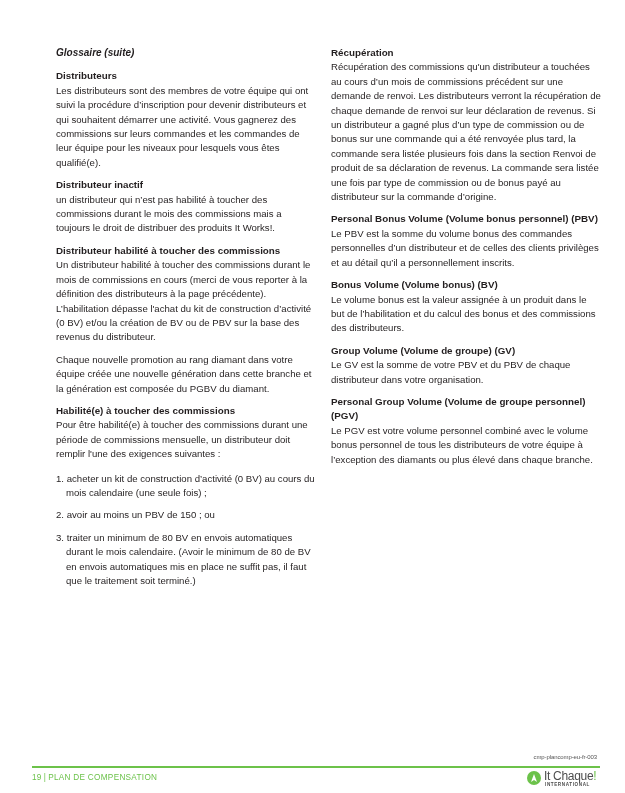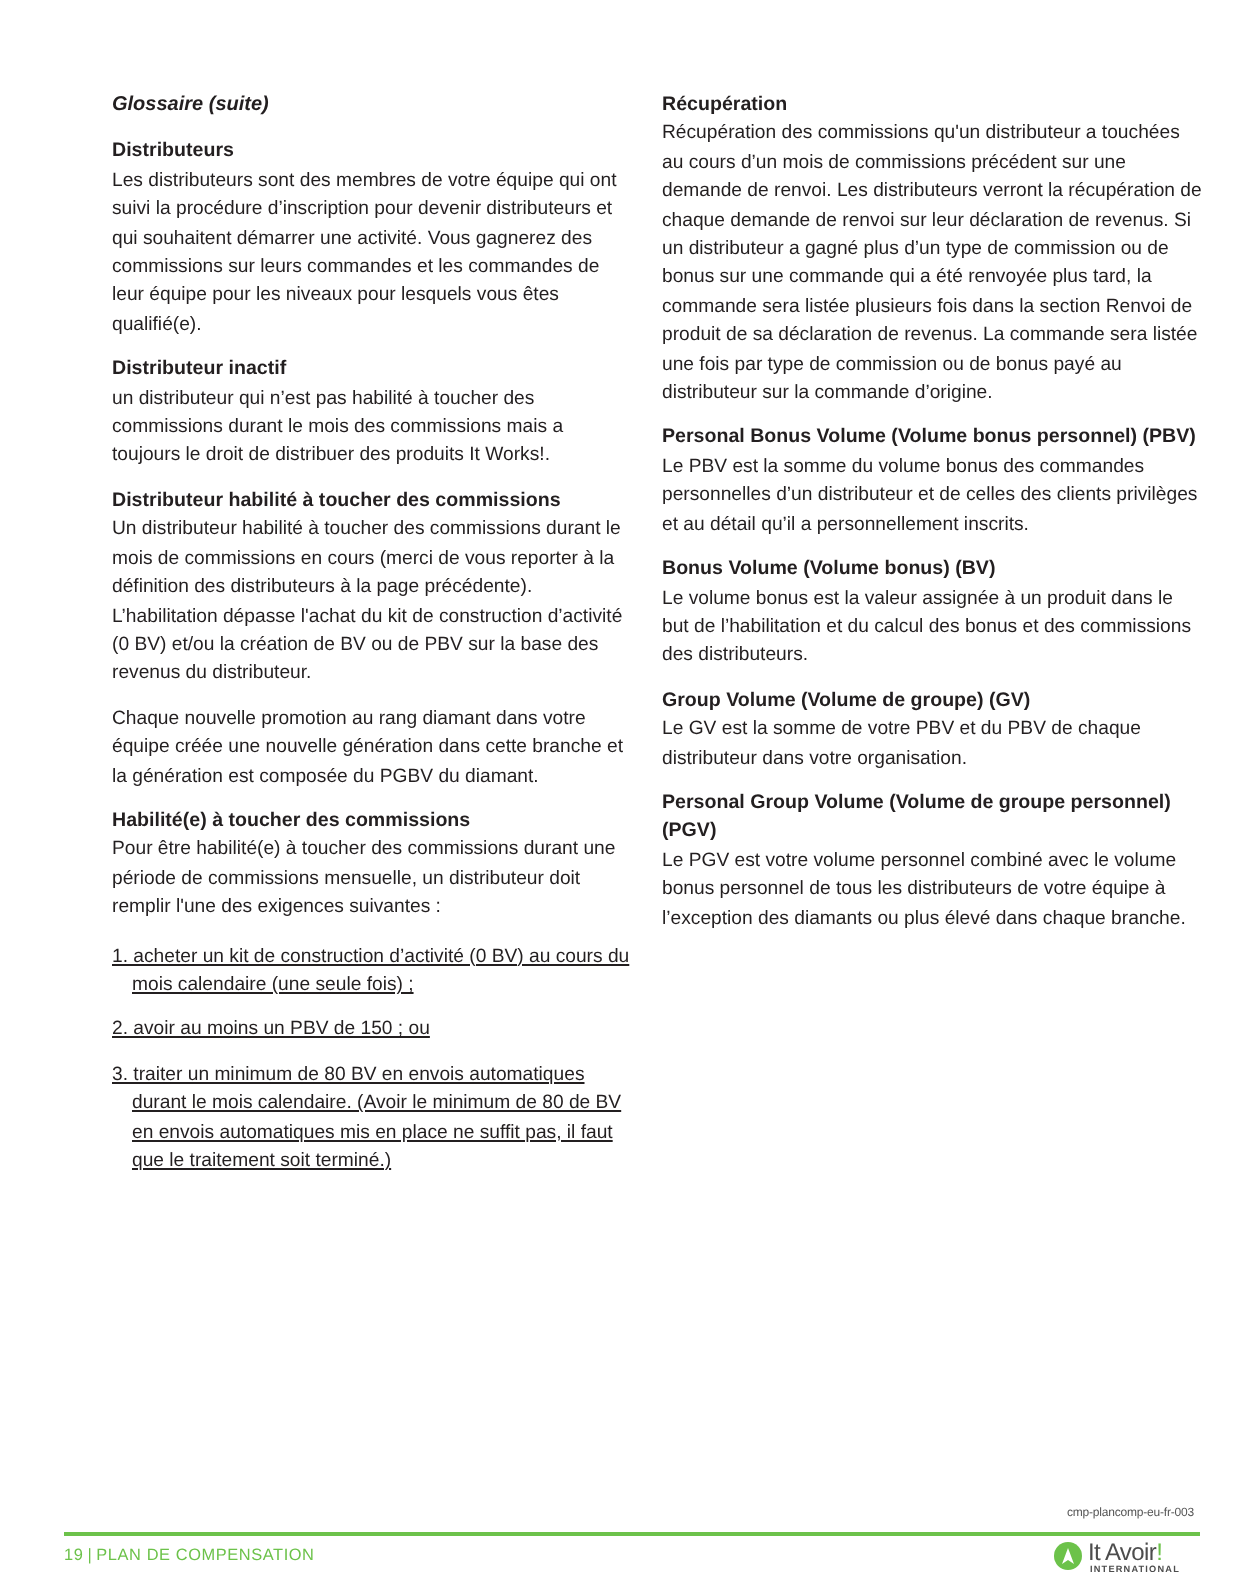--- a/index.html
+++ b/index.html
@@ -5,21 +5,21 @@
   html, body { margin: 0; padding: 0; background: #ffffff; }
   body { width: 625px; height: 793px; position: relative; overflow: hidden;
          font-family: "Liberation Sans", "DejaVu Sans", sans-serif; color: #231f20; }
   .col { position: absolute; top: 46px; font-size: 9.6px; line-height: 14.4px; }
   .col-left { left: 56px; width: 262px; }
   .col-right { left: 331px; width: 270px; }
   .glossary-title { font-weight: bold; font-style: italic; font-size: 10px; margin: 0 0 9px 0; }
   .entry { margin: 0 0 8px 0; }
   .term { font-weight: bold; font-size: 9.8px; margin: 0; }
   .def { margin: 0; }
-  .req-list { list-style: none; margin: 10px 0 0 0; padding: 0; text-decoration: underline; }
+  .req-list { list-style: none; margin: 10px 0 0 0; padding: 0; }
   .req-list li { margin: 0 0 8px 0; padding-left: 10px; text-indent: -10px; }
   .footer-rule { position: absolute; left: 32px; top: 766px; width: 568px; height: 1.5px; background: #6cc24a; }
   .footer-doc-code { position: absolute; right: 28px; top: 754px; font-size: 6px; color: #555; letter-spacing: -0.1px; }
   .footer-page { position: absolute; left: 32px; top: 773px; font-size: 8.2px; color: #6cc24a; letter-spacing: 0.3px; }
   .footer-page .sep { color: #6cc24a; margin: 0 2px; }
   .logo { position: absolute; left: 527px; top: 770px; width: 72px; height: 18px; }
   .logo-mark { position: absolute; left: 0; top: 1px; width: 14px; height: 14px; border-radius: 50%; background: #6cc24a; }
   .logo-mark::after { content: ""; position: absolute; left: 4px; top: 3px; width: 6px; height: 8px; background: #fff;
                       clip-path: polygon(50% 0, 100% 100%, 50% 75%, 0 100%); }
   .logo-word { position: absolute; left: 17px; top: -1px; font-size: 12px; color: #4d4d4d; letter-spacing: -0.3px; white-space: nowrap; }
@@ -90,15 +90,15 @@
 </div>
 
 <div class="footer-doc-code">cmp-plancomp-eu-fr-003</div>
 <div class="footer-rule"></div>
 <div class="footer-page">
   <span>19</span><span class="sep">|</span><span>PLAN DE COMPENSATION</span>
 </div>
 
 <div class="logo">
   <span class="logo-mark"></span>
-  <span class="logo-word"><span>It Avoir</span><span class="accent">!</span></span>
+  <span class="logo-word"><span>It Chaque</span><span class="accent">!</span></span>
   <span class="logo-sub">INTERNATIONAL</span>
 </div>
 
 </body></html>

